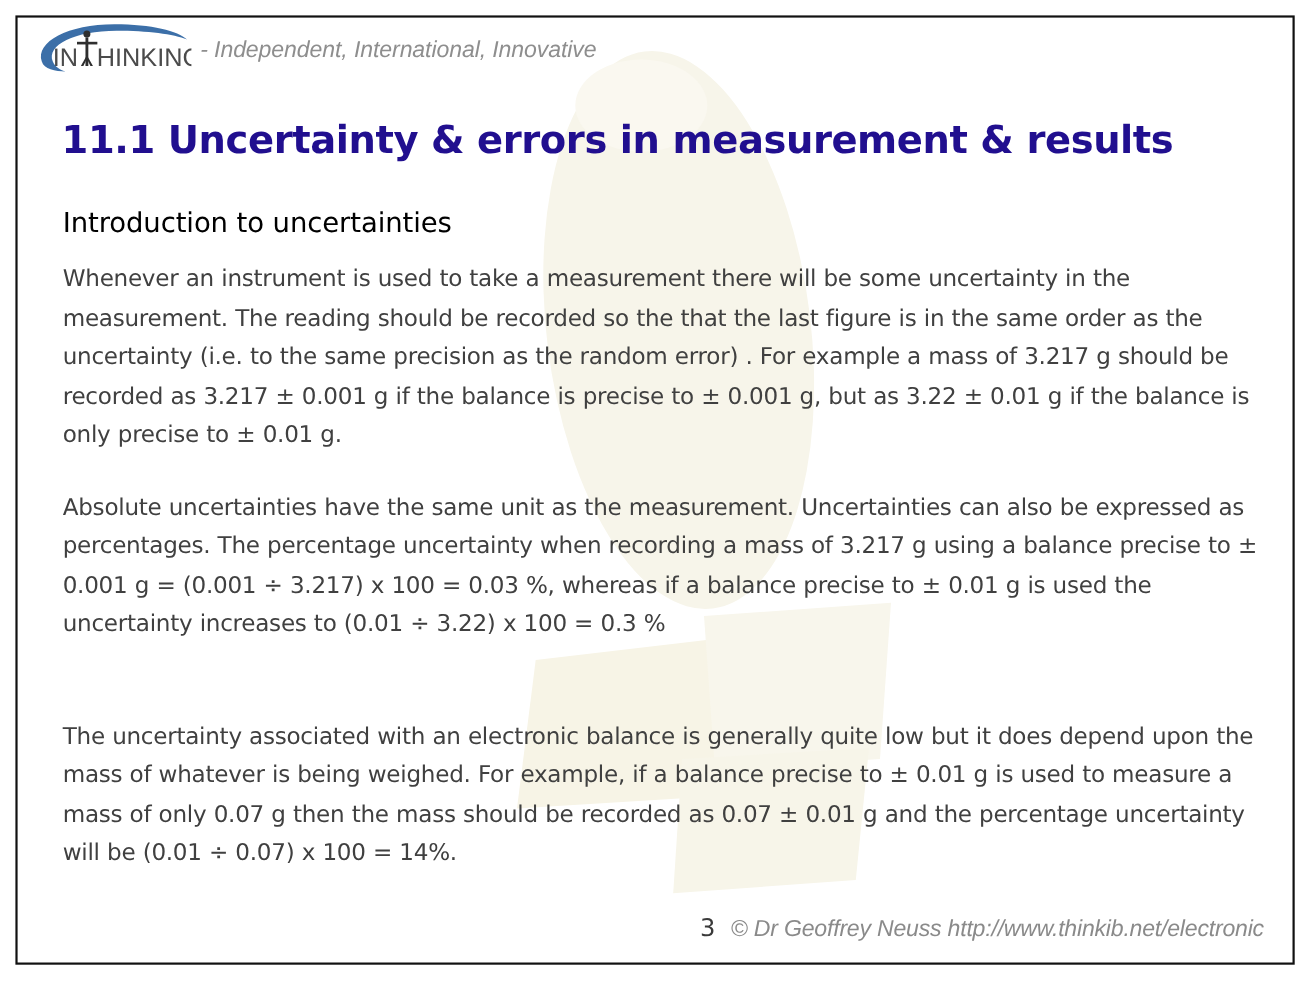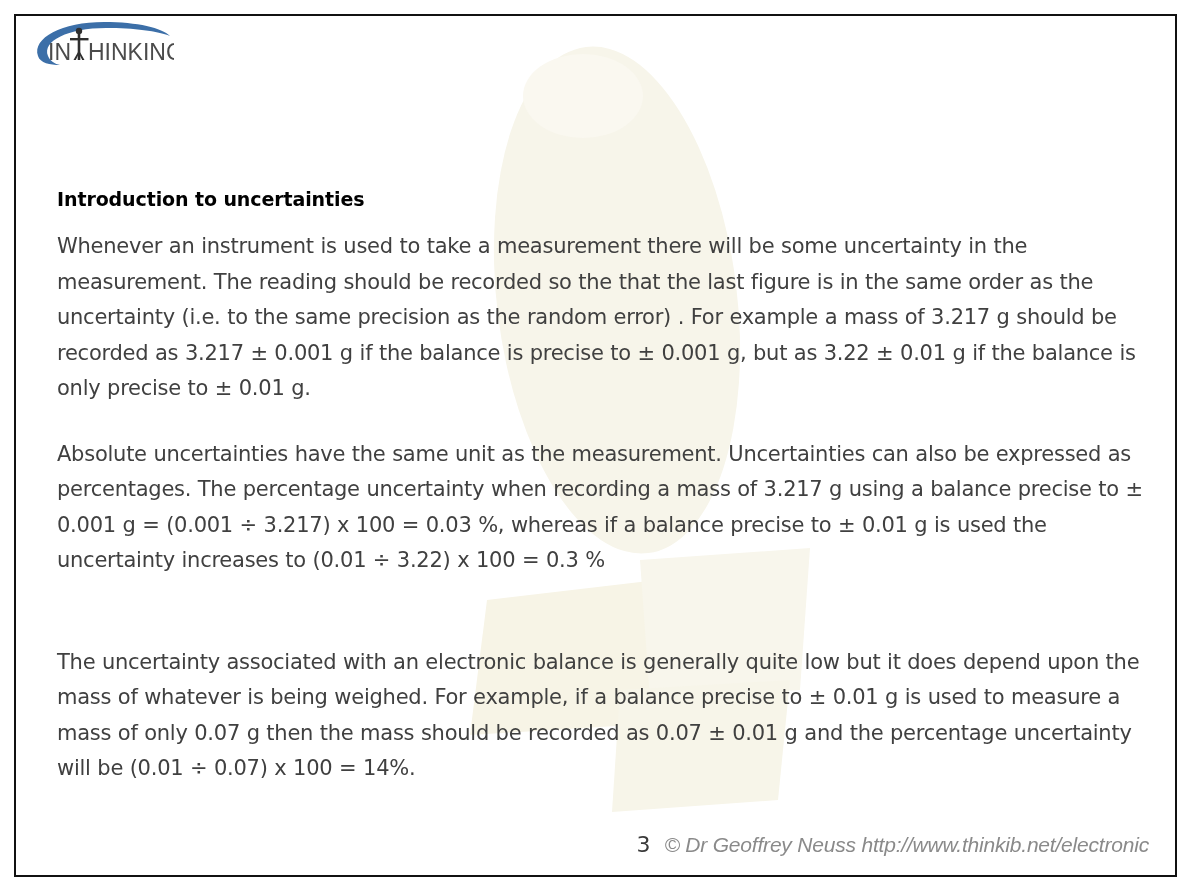--- a/index.html
+++ b/index.html
@@ -85,22 +85,22 @@
 
   
   #body-copy {
     position: absolute;
     left: 57px;
     top: 188px;
     width: 1100px;
   }
   .subhead {
     font-family: "DejaVu Sans", sans-serif;
-    font-size: 19px;
-    font-weight: bold;
+    font-size: 25px;
+    font-weight: normal;
     color: #000000;
     margin: 0 0 19px 0;
     letter-spacing: -0.1px;
   }
   .para {
     font-family: "DejaVu Sans", sans-serif;
     font-size: 21px;
     line-height: 35.5px;
     color: #404040;
     margin: 0;
@@ -171,22 +171,24 @@
         <g fill="#2f2f2f">
           <circle cx="57" cy="13" r="3.2"></circle>
           <rect x="55.7" y="16" width="2.6" height="26"></rect>
           <rect x="48" y="20" width="18.5" height="2.4"></rect>
           <path d="M 56.6 33 L 51.5 42 L 53.8 42 L 57 35.5 L 60.2 42 L 62.5 42 L 57.4 33 Z"></path>
         </g>
         <text x="66" y="42" font-family="'Liberation Sans', sans-serif" font-size="23" fill="#4b4b4b" letter-spacing="0">HINKING</text>
       </svg>
     </div>
 
-  </div>
-
+    <div id="tagline">- Independent, International, Innovative</div>
+  </div>
+
+  <div id="title">11.1 Uncertainty &amp; errors in measurement &amp; results</div>
 
   <div id="body-copy">
     <p class="subhead">Introduction to uncertainties</p>
     <p class="para">Whenever an instrument is used to take a measurement there will be some uncertainty in the measurement. The reading should be recorded so the that the last figure is in the same order as the uncertainty (i.e. to the same precision as the random error) . For example a mass of 3.217 g should be recorded as 3.217 ± 0.001 g if the balance is precise to ± 0.001 g,  but as 3.22 ± 0.01 g if the balance is only precise to ± 0.01 g.</p>
     <div class="gap-1"></div>
     <p class="para">Absolute uncertainties have the same unit as the measurement. Uncertainties can also be expressed as percentages. The percentage uncertainty when recording a mass of 3.217 g using a balance precise to ± 0.001 g = (0.001 ÷ 3.217) x 100 = 0.03 %, whereas if a balance precise to ± 0.01 g is used the uncertainty increases to (0.01 ÷ 3.22) x 100 = 0.3 %</p>
     <div class="gap-2"></div>
     <p class="para">The uncertainty associated with an electronic balance is generally quite low but it does depend upon the mass of whatever is being weighed. For example, if a balance precise to ± 0.01 g is used to measure a mass of only 0.07 g then the mass should be recorded as 0.07 ± 0.01 g and the percentage uncertainty will be (0.01 ÷ 0.07) x 100 = 14%.</p>
   </div>
 

